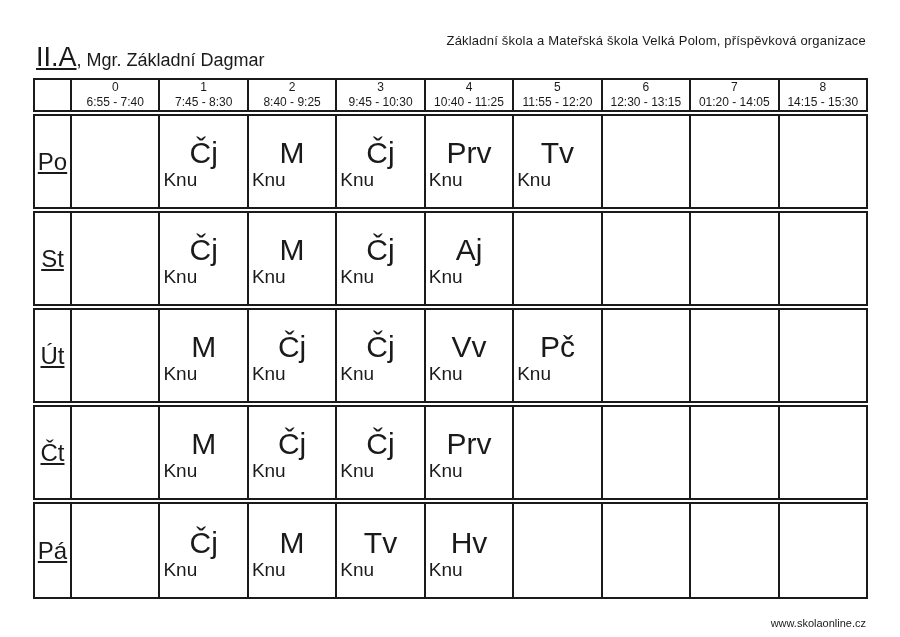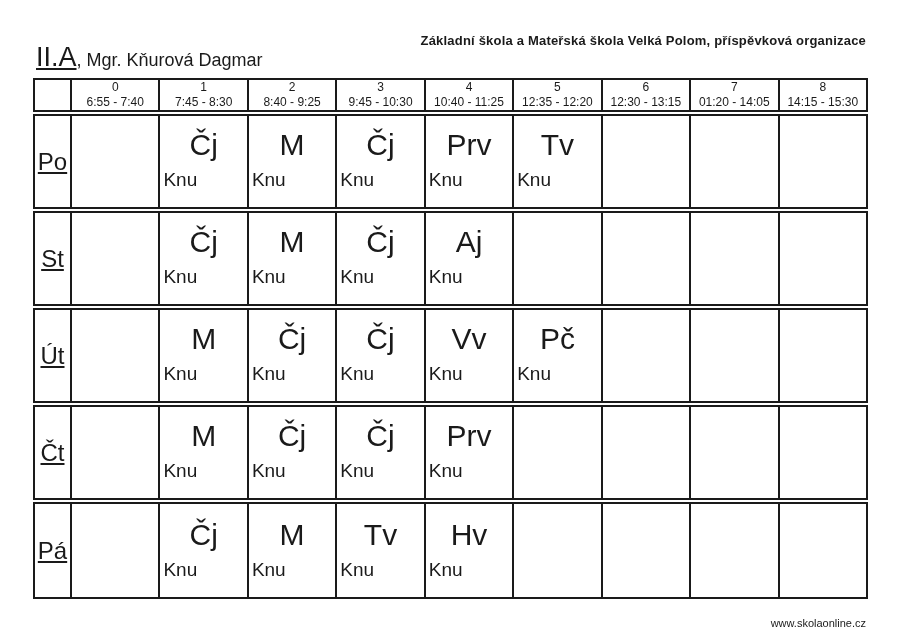--- a/index.html
+++ b/index.html
@@ -10,21 +10,20 @@
     font-family: "Liberation Sans", sans-serif;
     position: relative;
     overflow: hidden;
   }
   .school-name {
     position: absolute;
     top: 33px; right: 34px;
     font-size: 13px;
     letter-spacing: 0.2px;
     white-space: nowrap;
-    font-weight: bold;
   }
   .title {
     position: absolute;
     top: 42px; left: 36px;
     white-space: nowrap;
   }
   .class-name { font-size: 27px; text-decoration: underline; }
   .teacher-name { font-size: 18px; }
   table.timetable {
     position: absolute;
@@ -62,36 +61,35 @@
     font-size: 30px;
     line-height: 33px;
     white-space: nowrap;
   }
   .lesson-teacher {
     text-align: left;
     font-size: 19px;
     line-height: 22px;
     padding-left: 3px;
     white-space: nowrap;
-    margin-top: 8px;
   }
   .footer-site {
     position: absolute;
     top: 598px; right: 34px;
     font-size: 11px;
     margin-top: 19px;
   }
 </style>
 </head>
 <body>
 
 <div class="school-name">Základní škola a Mateřská škola Velká Polom, příspěvková organizace</div>
 
 <div class="title">
-  <span class="class-name">II.A</span><span class="teacher-name">, Mgr. Kňurová Dagmar</span>
+  <span class="class-name">II.A</span><span class="teacher-name">, Mgr. Základní Dagmar</span>
 </div>
 
 <table class="timetable">
   <colgroup>
     <col style="width:37px">
   <col>
       <col>
       <col>
       <col>
       <col>
@@ -118,21 +116,21 @@
         <th>
           <div class="period-number">3</div>
           <div class="period-time">9:45 - 10:30</div>
         </th>
         <th>
           <div class="period-number">4</div>
           <div class="period-time">10:40 - 11:25</div>
         </th>
         <th>
           <div class="period-number">5</div>
-          <div class="period-time">12:35 - 12:20</div>
+          <div class="period-time">11:55 - 12:20</div>
         </th>
         <th>
           <div class="period-number">6</div>
           <div class="period-time">12:30 - 13:15</div>
         </th>
         <th>
           <div class="period-number">7</div>
           <div class="period-time">01:20 - 14:05</div>
         </th>
         <th>

